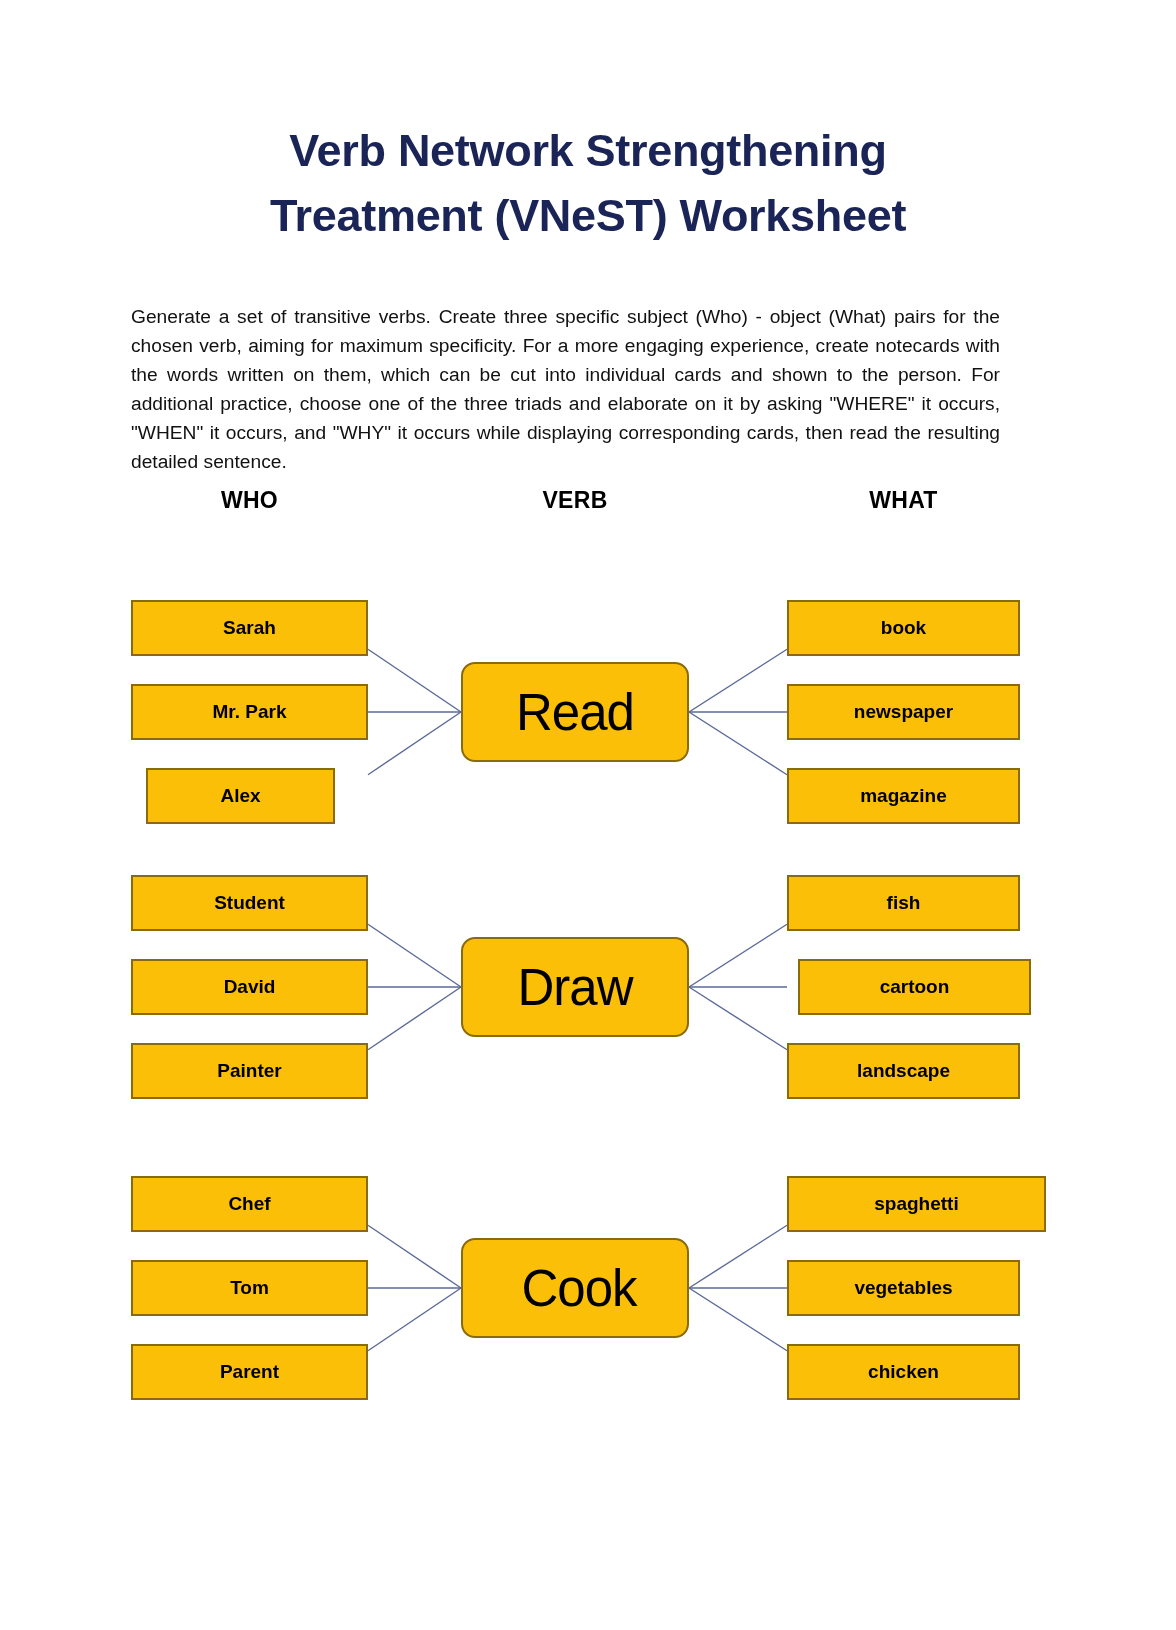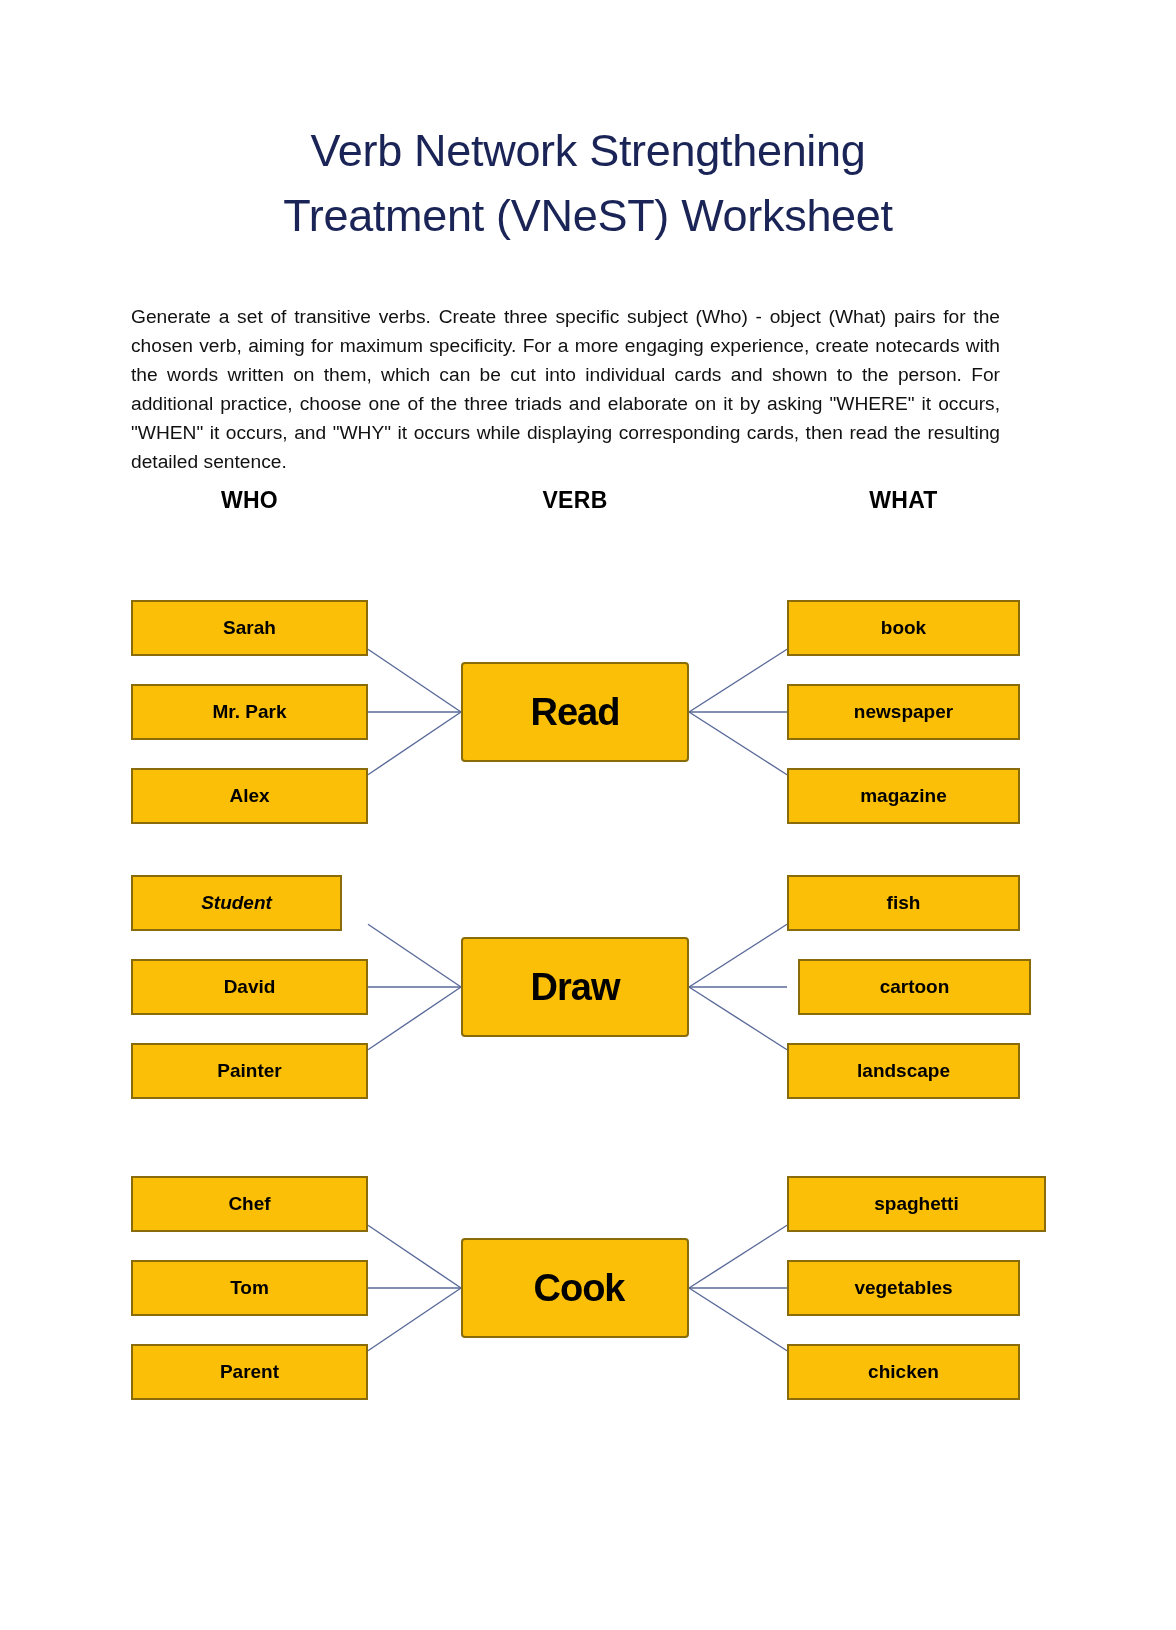--- a/index.html
+++ b/index.html
@@ -17,21 +17,21 @@
 
   
   #worksheet-title {
     position: absolute;
     left: 131px;
     top: 118px;
     width: 914px;
     text-align: center;
     color: #1a2456;
     font-size: 45px;
-    font-weight: normal;
+    font-weight: bold;
     line-height: 1.45;
     letter-spacing: -0.3px;
   }
   #worksheet-title .tline { display: block; }
 
   
   #intro-paragraph {
     position: absolute;
     left: 131px;
     top: 283px;
@@ -87,23 +87,23 @@
     font-weight: bold;
     font-size: 19px;
     text-align: center;
   }
   .card.who  { left: 131px; width: 237px; height: 56px; }
   .card.what { left: 787px; width: 233px; height: 56px; }
   .card.verb {
     left: 461px;
     width: 228px;
     height: 100px;
-    border-radius: 4px;
-    font-size: 38px;
-    font-weight: bold;
+    border-radius: 14px;
+    font-size: 51px;
+    font-weight: normal;
     letter-spacing: -1px;
   }
 </style>
 </head>
 <body>
 
 <div id="worksheet-title">
   <span class="tline">Verb Network Strengthening</span>
   <span class="tline">Treatment (VNeST) Worksheet</span>
 </div>
@@ -130,26 +130,26 @@
       <line x1="689" y1="987" x2="787" y2="1049.72" stroke="#5a6a99" stroke-width="1.4"></line>
       <line x1="368" y1="1225.28" x2="461" y2="1288" stroke="#5a6a99" stroke-width="1.4"></line>
       <line x1="368" y1="1288" x2="461" y2="1288" stroke="#5a6a99" stroke-width="1.4"></line>
       <line x1="368" y1="1350.72" x2="461" y2="1288" stroke="#5a6a99" stroke-width="1.4"></line>
       <line x1="689" y1="1288" x2="787" y2="1225.28" stroke="#5a6a99" stroke-width="1.4"></line>
       <line x1="689" y1="1288" x2="787" y2="1288" stroke="#5a6a99" stroke-width="1.4"></line>
       <line x1="689" y1="1288" x2="787" y2="1350.72" stroke="#5a6a99" stroke-width="1.4"></line>
     </svg>
 <div class="card who" style="left: 131px; top: 600px; width: 237px; height: 56px;">Sarah</div>
     <div class="card who" style="left: 131px; top: 684px; width: 237px; height: 56px;">Mr. Park</div>
-    <div class="card who" style="left: 131px; top: 768px; width: 237px; height: 56px;">Alex</div>
+    <div class="card who" style="left: 146px; top: 768px; width: 189px; height: 56px;">Alex</div>
     <div class="card verb" style="left: 461px; top: 662px; width: 228px; height: 100px;">Read</div>
     <div class="card what" style="left: 787px; top: 600px; width: 233px; height: 56px;">book</div>
     <div class="card what" style="left: 787px; top: 684px; width: 233px; height: 56px;">newspaper</div>
     <div class="card what" style="left: 787px; top: 768px; width: 233px; height: 56px;">magazine</div>
-    <div class="card who" style="left: 131px; top: 875px; width: 211px; height: 56px; font-style: italic;">Student</div>
+    <div class="card who" style="left: 131px; top: 875px; width: 237px; height: 56px;">Student</div>
     <div class="card who" style="left: 131px; top: 959px; width: 237px; height: 56px;">David</div>
     <div class="card who" style="left: 131px; top: 1043px; width: 237px; height: 56px;">Painter</div>
     <div class="card verb" style="left: 461px; top: 937px; width: 228px; height: 100px;">Draw</div>
     <div class="card what" style="left: 787px; top: 875px; width: 233px; height: 56px;">fish</div>
     <div class="card what" style="left: 787px; top: 959px; width: 233px; height: 56px; margin-left: 11px;">cartoon</div>
     <div class="card what" style="left: 787px; top: 1043px; width: 233px; height: 56px;">landscape</div>
     <div class="card who" style="left: 131px; top: 1176px; width: 237px; height: 56px;">Chef</div>
     <div class="card who" style="left: 131px; top: 1260px; width: 237px; height: 56px;">Tom</div>
     <div class="card who" style="left: 131px; top: 1344px; width: 237px; height: 56px;">Parent</div>
     <div class="card verb" style="left: 461px; top: 1238px; width: 228px; height: 100px; padding-left: 8px;">Cook</div>

